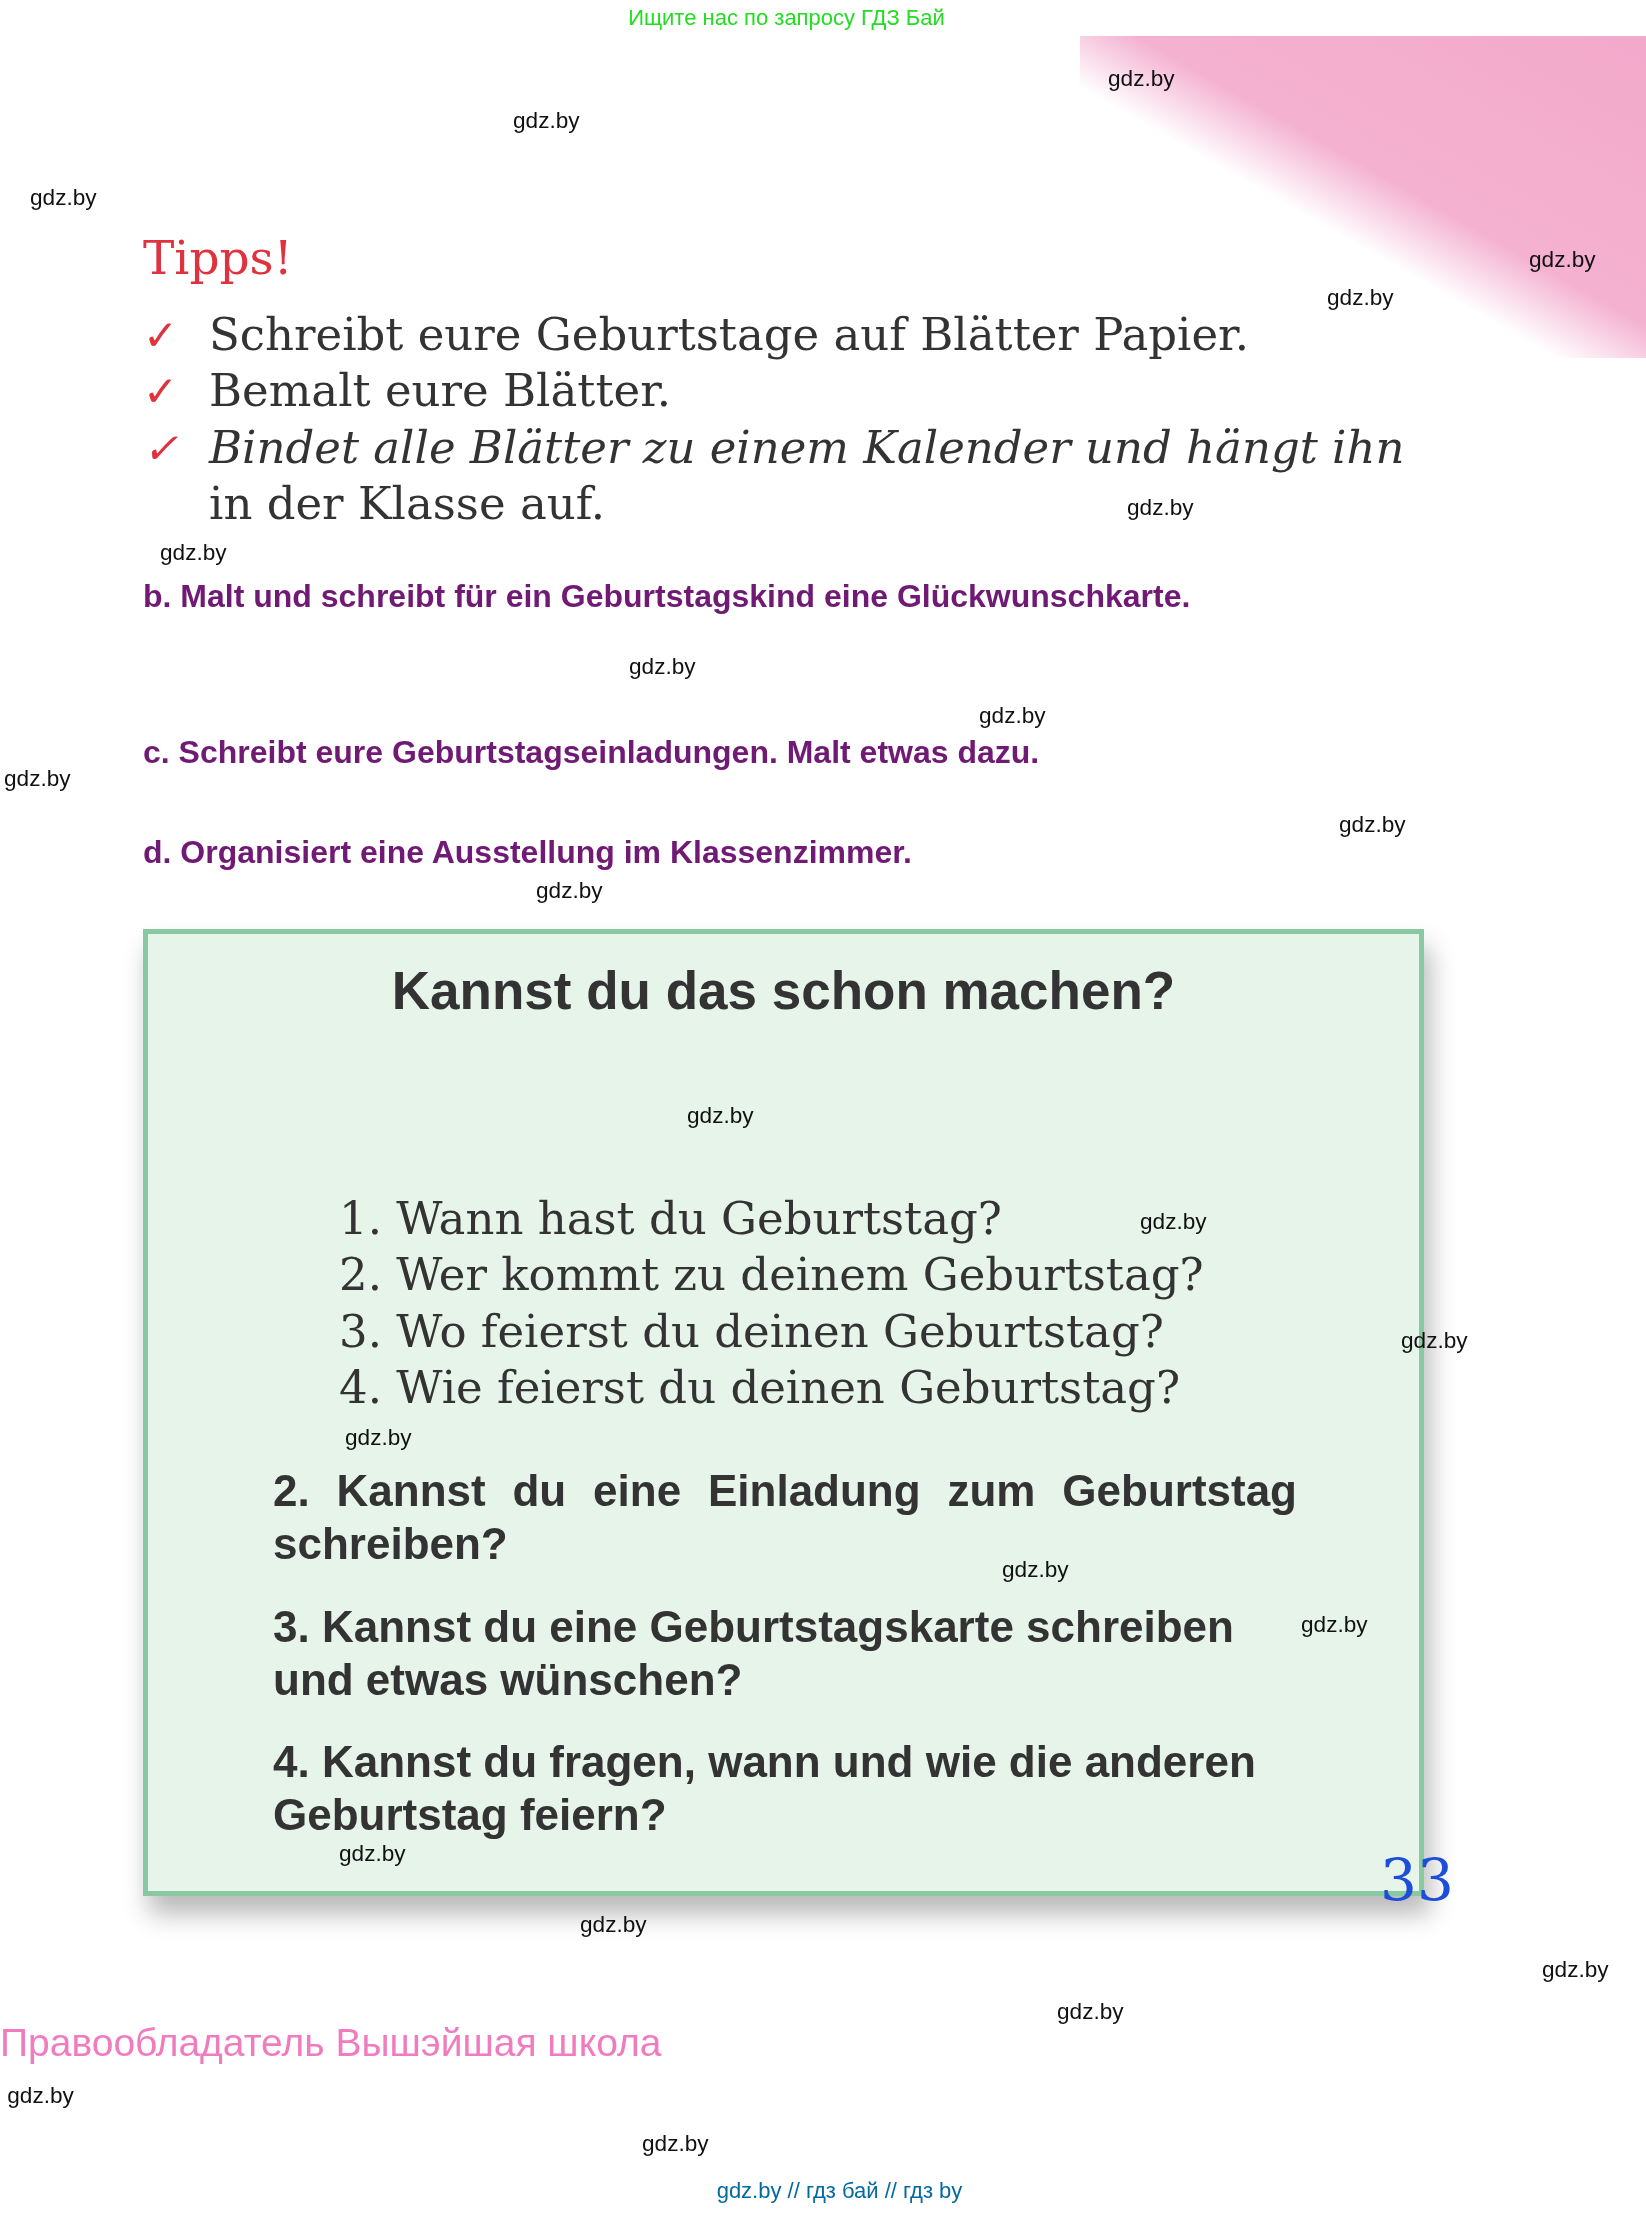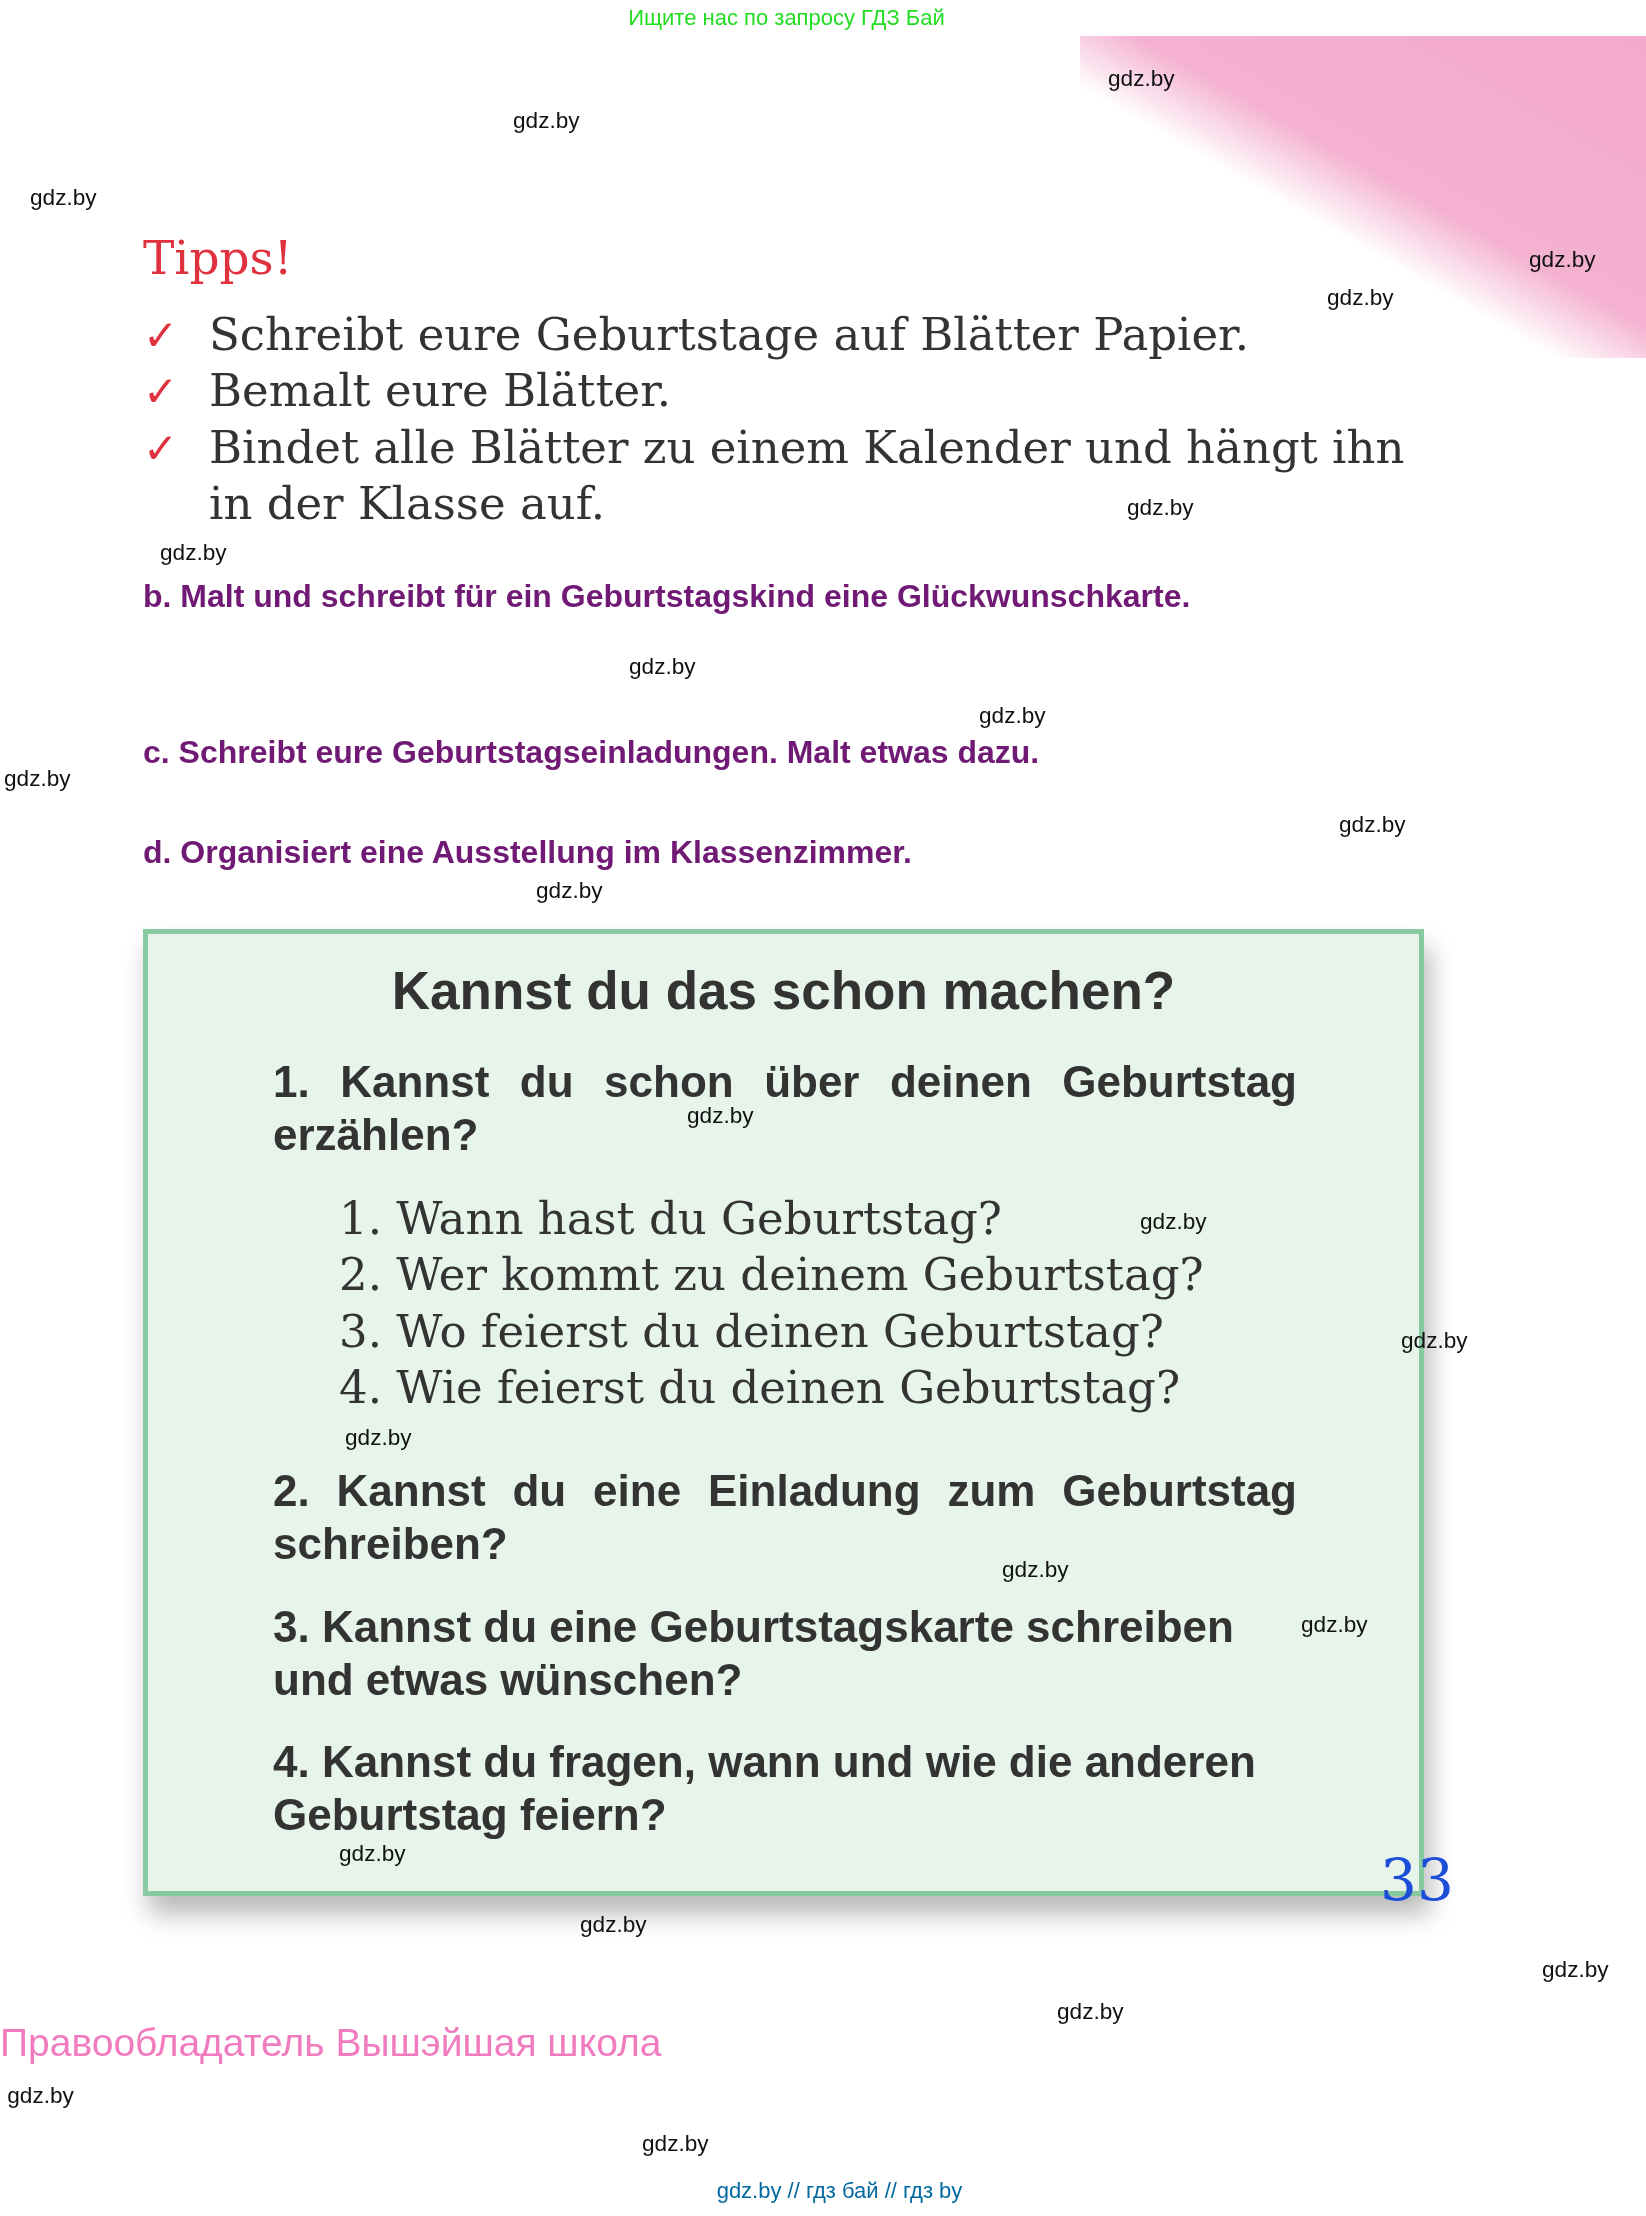--- a/index.html
+++ b/index.html
@@ -43,32 +43,31 @@
 <div class="wm" style="left:1339px;top:812px;">gdz.by</div>
 <div class="wm" style="left:536px;top:878px;">gdz.by</div>
 
 <div class="abs tipps">Tipps!</div>
 <div class="tip" style="top:308px;">
   <span class="chk">✓</span><span>Schreibt eure Geburtstage auf Blätter Papier.</span>
 </div>
 <div class="tip" style="top:364px;">
   <span class="chk">✓</span><span>Bemalt eure Blätter.</span>
 </div>
-<div class="tip" style="top:421px;">
+<div class="tip" style="top:421px;font-style:italic;">
   <span class="chk">✓</span><span>Bindet alle Blätter zu einem Kalender und hängt ihn</span>
 </div>
 <div class="tip-cont" style="top:477px;">in der Klasse auf.</div>
 
 <div class="task justify" style="top:569px;">b. Malt und schreibt für ein Geburtstagskind eine Glückwunschkarte.</div>
 <div class="task" style="top:725px;">c. Schreibt eure Geburtstagseinladungen. Malt etwas dazu.</div>
 <div class="task" style="top:825px;">d. Organisiert eine Ausstellung im Klassenzimmer.</div>
 
 <div class="box">
   <div class="box-title">Kannst du das schon machen?</div>
-  <div class="q justify" style="top:121px;">1. Kannst du schon über deinen Geburtstag erzählen?</div>
   <div class="sub" style="top:258px;">1. Wann hast du Geburtstag?</div>
   <div class="sub" style="top:314px;">2. Wer kommt zu deinem Geburtstag?</div>
   <div class="sub" style="top:371px;">3. Wo feierst du deinen Geburtstag?</div>
   <div class="sub" style="top:427px;">4. Wie feierst du deinen Geburtstag?</div>
   <div class="q justify" style="top:530px;">2. Kannst du eine Einladung zum Geburtstag schreiben?</div>
   <div class="q" style="top:666px;">3. Kannst du eine Geburtstagskarte schreiben und etwas wünschen?</div>
   <div class="q" style="top:801px;">4. Kannst du fragen, wann und wie die anderen Geburtstag feiern?</div>
 </div>
 
 <div class="wm" style="left:687px;top:1103px;">gdz.by</div>

